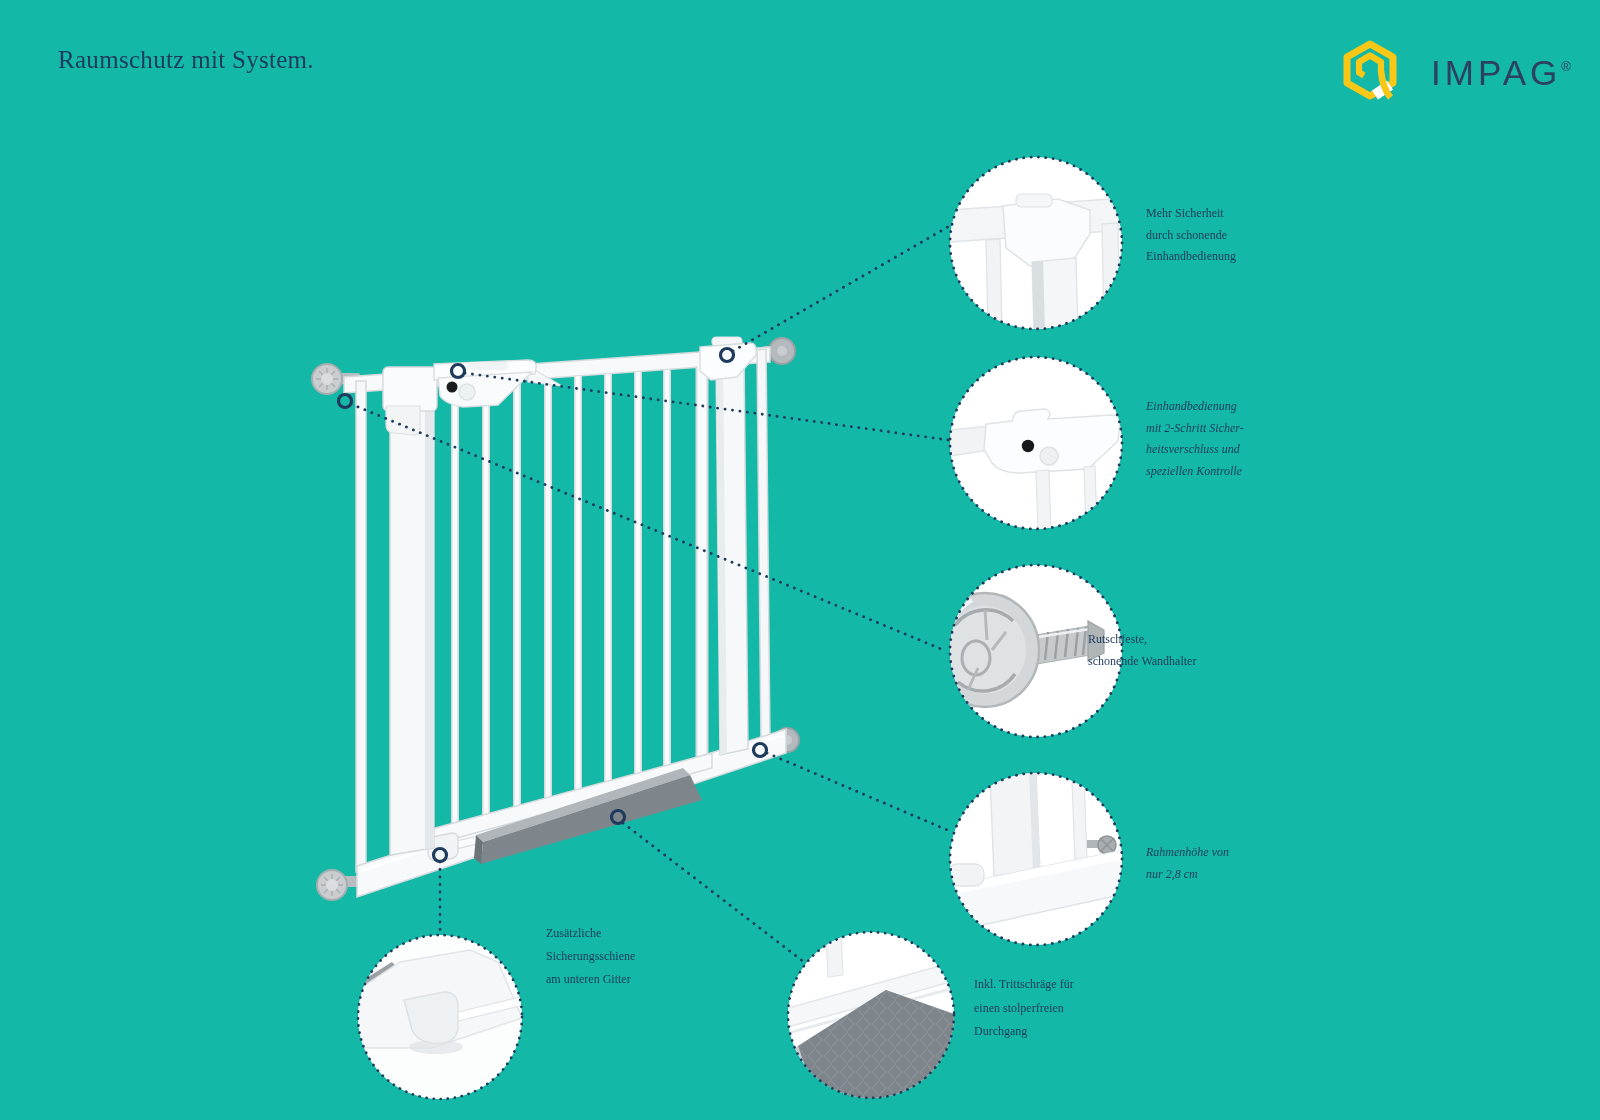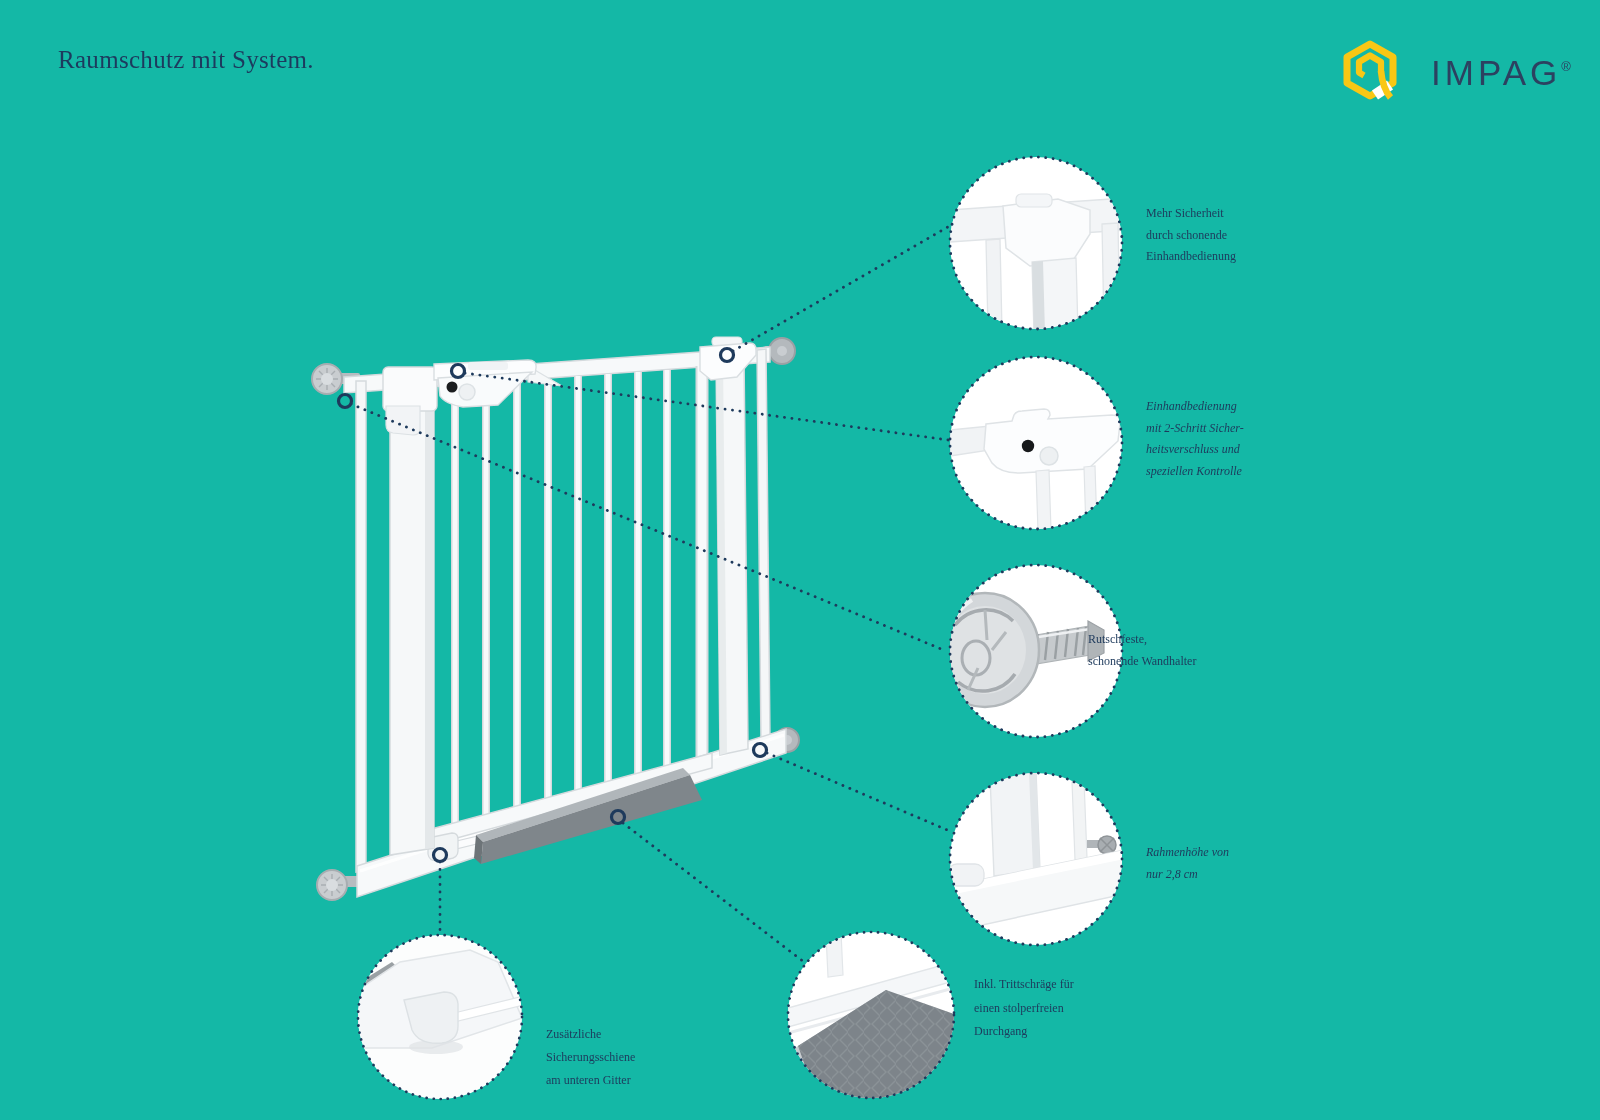--- a/index.html
+++ b/index.html
@@ -10,21 +10,21 @@
   .brand-logo{position:absolute;left:1342px;top:40px;display:flex;align-items:center;gap:33px;}
   .brand-name{font-family:"Liberation Sans",sans-serif;font-size:35px;font-weight:500;
               letter-spacing:4px;color:#2c4160;line-height:1;}
   .brand-name sup{font-size:13px;letter-spacing:0;vertical-align:14px;}
   .illustration{position:absolute;left:0;top:0;width:1600px;height:1120px;}
   .callout-text{position:absolute;font-size:12px;line-height:21.5px;font-weight:500;color:#1e3a5c;}
   .ct-1{left:1146px;top:203px;}
   .ct-2{left:1146px;top:396px;font-style:italic;}
   .ct-3{left:1088px;top:629px;}
   .ct-4{left:1146px;top:842px;font-style:italic;}
-  .ct-5{left:546px;top:1023px;line-height:23px;}
+  .ct-5{left:546px;top:922px;line-height:23px;}
   .ct-6{left:974px;top:973px;line-height:23.5px;}
 </style>
 </head>
 <body>
 
 <div class="canvas">
 
   <h1 class="page-title">Raumschutz mit System.</h1>
 
   <div class="brand-logo">

